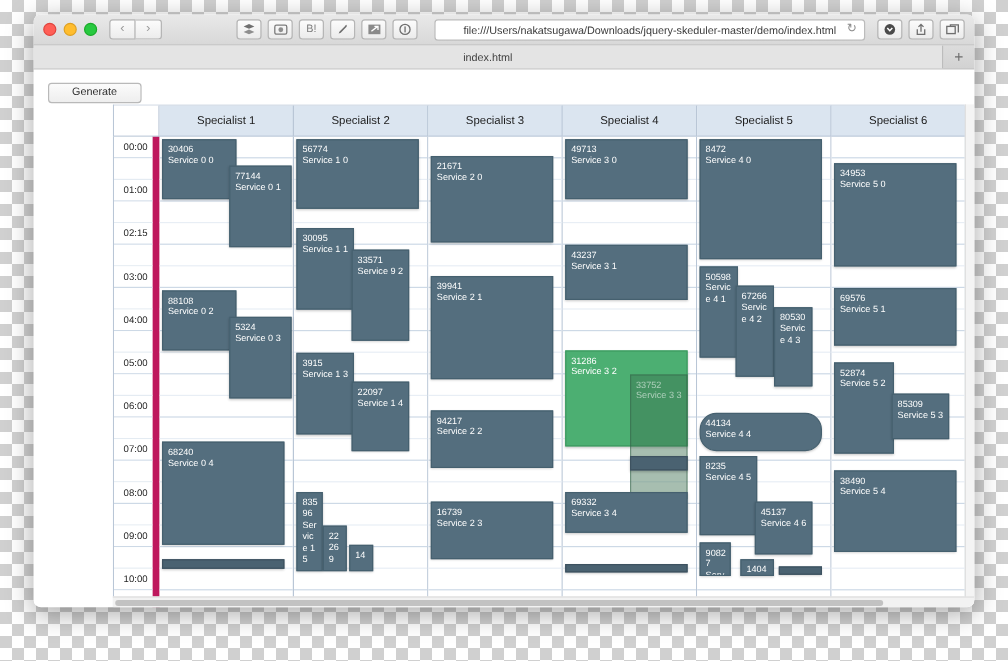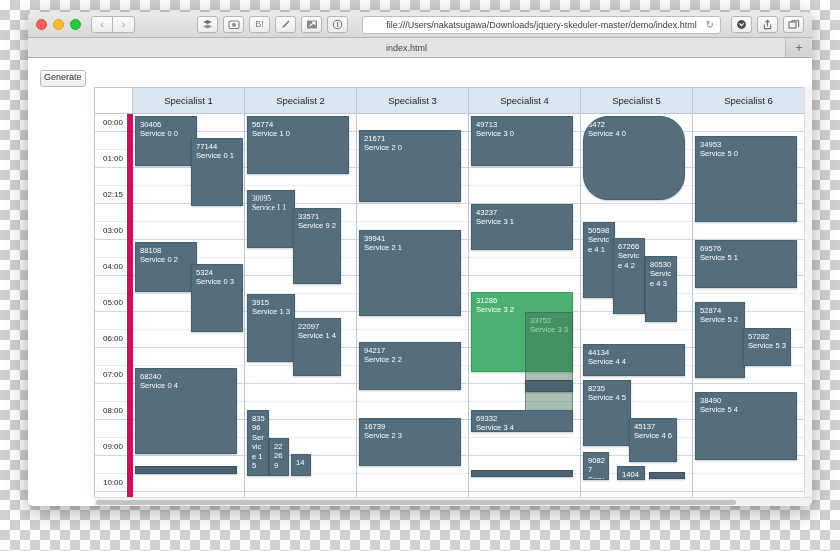--- a/index.html
+++ b/index.html
@@ -125,21 +125,21 @@
     overflow: hidden;
   }
   #toolbar-area {
     padding: 8px 0 6px 12px;
     height: 29px;
   }
   #generate-btn {
     display: inline-block;
     font-size: 9px;
     font-family: "Liberation Sans", sans-serif;
-    padding: 2px 3px 3px;
+    padding: 2px 19px 3px;
     background: linear-gradient(180deg,#fbfbfb,#eeeeee);
     border: 1px solid #b9b9b9;
     border-radius: 3px;
     color: #2d2d2d;
     line-height: 1.1;
   }
 
   
   #sched-wrap {
     position: absolute;
@@ -449,21 +449,21 @@
               <div class="slot hour"></div>
               <div class="slot"></div>
               <div class="slot hour"></div>
               <div class="slot"></div>
               <div class="slot hour"></div>
               <div class="slot"></div>
               <div class="evt" style="left: 2px; top: 2px; width: 102px; height: 58px; z-index: 16;">
                 <span class="title">56774</span>
                 <span class="title">Service 1 0</span>
               </div>
-              <div class="evt" style="left: 2px; top: 76px; width: 48px; height: 58px; z-index: 17; font-family: Liberation Serif, serif;">
+              <div class="evt" style="left: 2px; top: 76px; width: 48px; height: 68px; z-index: 17;">
                 <span class="title">30095</span>
                 <span class="title">Service 1 1</span>
               </div>
               <div class="evt" style="left: 48px; top: 94px; width: 48px; height: 76px; z-index: 18;">
                 <span class="title">33571</span>
                 <span class="title">Service 9 2</span>
               </div>
               <div class="evt" style="left: 2px; top: 180px; width: 48px; height: 68px; z-index: 19;">
                 <span class="title">3915</span>
                 <span class="title">Service 1 3</span>
@@ -556,21 +556,21 @@
               </div>
               <div class="evt green" style="left: 2px; top: 178px; width: 102px; height: 80px; z-index: 30;">
                 <span class="title">31286</span>
                 <span class="title">Service 3 2</span>
               </div>
               <div class="evt ghost" style="left: 56px; top: 198px; width: 48px; height: 104px; z-index: 31;">
                 <span class="title">33752</span>
                 <span class="title">Service 3 3</span>
               </div>
               <div class="evt stub" style="left: 56px; top: 266px; width: 48px; height: 12px; z-index: 32;"></div>
-              <div class="evt" style="left: 2px; top: 296px; width: 102px; height: 22px; z-index: 33;">
+              <div class="evt" style="left: 2px; top: 296px; width: 102px; height: 34px; z-index: 33;">
                 <span class="title">69332</span>
                 <span class="title">Service 3 4</span>
               </div>
               <div class="evt stub" style="left: 2px; top: 356px; width: 102px; height: 6px; z-index: 34;"></div>
             </div>
             <div class="daycol">
               <div class="slot hour"></div>
               <div class="slot"></div>
               <div class="slot hour"></div>
               <div class="slot"></div>
@@ -585,37 +585,37 @@
               <div class="slot hour"></div>
               <div class="slot"></div>
               <div class="slot hour"></div>
               <div class="slot"></div>
               <div class="slot hour"></div>
               <div class="slot"></div>
               <div class="slot hour"></div>
               <div class="slot"></div>
               <div class="slot hour"></div>
               <div class="slot"></div>
-              <div class="evt" style="left: 2px; top: 2px; width: 102px; height: 84px; z-index: 35; border-radius: 25px;">
+              <div class="evt" style="left: 2px; top: 2px; width: 102px; height: 100px; z-index: 35;">
                 <span class="title">8472</span>
                 <span class="title">Service 4 0</span>
               </div>
               <div class="evt" style="left: 2px; top: 108px; width: 32px; height: 76px; z-index: 36;">
                 <span class="title">50598</span>
                 <span class="title">Service 4 1</span>
               </div>
               <div class="evt" style="left: 32px; top: 124px; width: 32px; height: 76px; z-index: 37;">
                 <span class="title">67266</span>
                 <span class="title">Service 4 2</span>
               </div>
               <div class="evt" style="left: 64px; top: 142px; width: 32px; height: 66px; z-index: 38;">
                 <span class="title">80530</span>
                 <span class="title">Service 4 3</span>
               </div>
-              <div class="evt" style="left: 2px; top: 230px; width: 102px; height: 32px; z-index: 39;">
+              <div class="evt" style="left: 2px; top: 230px; width: 102px; height: 32px; z-index: 39; border-radius: 14px;">
                 <span class="title">44134</span>
                 <span class="title">Service 4 4</span>
               </div>
               <div class="evt" style="left: 2px; top: 266px; width: 48px; height: 66px; z-index: 40;">
                 <span class="title">8235</span>
                 <span class="title">Service 4 5</span>
               </div>
               <div class="evt" style="left: 48px; top: 304px; width: 48px; height: 44px; z-index: 41;">
                 <span class="title">45137</span>
                 <span class="title">Service 4 6</span>
@@ -658,21 +658,21 @@
               </div>
               <div class="evt" style="left: 2px; top: 126px; width: 102px; height: 48px; z-index: 46;">
                 <span class="title">69576</span>
                 <span class="title">Service 5 1</span>
               </div>
               <div class="evt" style="left: 2px; top: 188px; width: 50px; height: 76px; z-index: 47;">
                 <span class="title">52874</span>
                 <span class="title">Service 5 2</span>
               </div>
               <div class="evt" style="left: 50px; top: 214px; width: 48px; height: 38px; z-index: 48;">
-                <span class="title">57282</span>
+                <span class="title">85309</span>
                 <span class="title">Service 5 3</span>
               </div>
               <div class="evt" style="left: 2px; top: 278px; width: 102px; height: 68px; z-index: 49;">
                 <span class="title">38490</span>
                 <span class="title">Service 5 4</span>
               </div>
             </div>
           </div>
       </div>
     </div>

